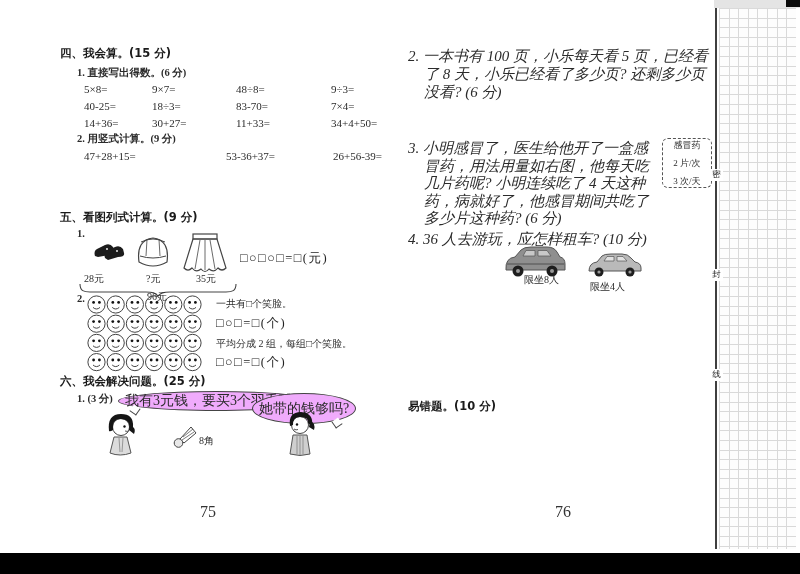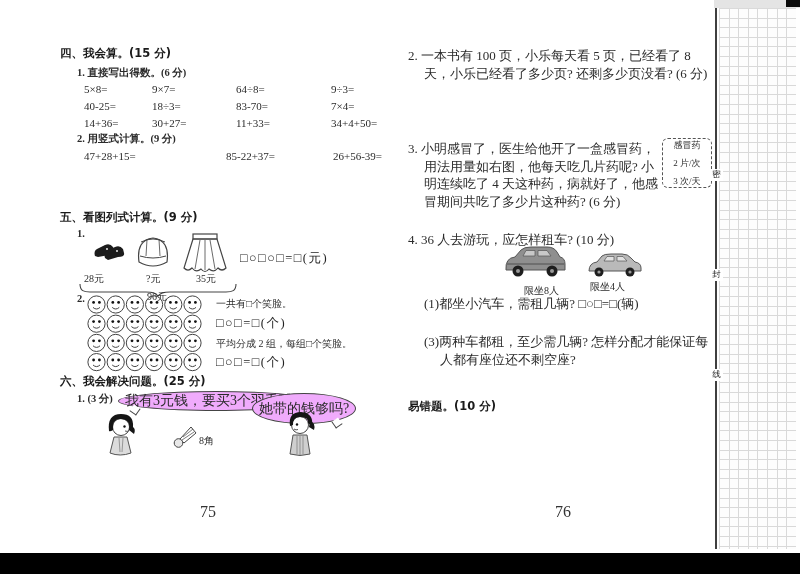--- a/index.html
+++ b/index.html
@@ -4,21 +4,21 @@
 <style>
   * { margin:0; padding:0; box-sizing:border-box; }
   html,body { background:#ffffff; }
   #canvas {
     position:relative; width:800px; height:574px; background:#ffffff;
     font-family:"Liberation Serif","DejaVu Serif",serif; color:#2b2b2b; overflow:hidden;
   }
   .abs { position:absolute; }
   .hd { font-family:"DejaVu Sans","Liberation Sans",sans-serif; font-weight:bold; font-size:11.5px; color:#1a1a1a; }
   .sub { font-size:10.5px; font-weight:bold; }
-  .txt { font-size:13px; line-height:17.5px; }
+  .txt { font-size:15px; line-height:17.5px;font-style:italic; }
   .calc-grid { display:grid; grid-template-columns:68px 84px 95px 90px; row-gap:5px; font-size:11px; }
   .vcalc { display:flex; font-size:11px; }
   .vcalc span:nth-child(1){ width:142px; }
   .vcalc span:nth-child(2){ width:107px; }
   .eq { font-size:12.5px; letter-spacing:1.5px; color:#222; white-space:nowrap; }
   .small { font-size:10px; }
   .hang { padding-left:16px; text-indent:-16px; }
   .bubble {
     position:absolute; border:1px solid #444; border-radius:50%;
     display:flex; align-items:center; justify-content:center;
@@ -49,36 +49,36 @@
 <body>
 
 <div id="canvas">
 
   <div class="abs hd" style="left:60px; top:46px;">四、我会算。(15 分)</div>
   <div class="abs sub" style="left:77px; top:66px;">1. 直接写出得数。(6 分)</div>
 
   <div class="abs calc-grid" style="left:84px; top:83px;">
     <span>5×8=</span>
     <span>9×7=</span>
-    <span>64÷8=</span>
+    <span>48÷8=</span>
     <span>9÷3=</span>
     <span>40-25=</span>
     <span>18÷3=</span>
     <span>83-70=</span>
     <span>7×4=</span>
     <span>14+36=</span>
     <span>30+27=</span>
     <span>11+33=</span>
     <span>34+4+50=</span>
   </div>
 
   <div class="abs sub" style="left:77px; top:132px;">2. 用竖式计算。(9 分)</div>
   <div class="abs vcalc" style="left:84px; top:150px;">
     <span>47+28+15=</span>
-    <span>85-22+37=</span>
+    <span>53-36+37=</span>
     <span>26+56-39=</span>
   </div>
 
   <div class="abs hd" style="left:60px; top:210px;">五、看图列式计算。(9 分)</div>
   <div class="abs sub" style="left:77px; top:228px;">1.</div>
 
   <div class="abs" style="left:92px; top:238px;">
     <svg width="34" height="26" viewBox="0 0 34 26">
       <path d="M3 18 Q1 12 7 10 L13 7 Q18 5 21 9 L23 13 Q24 17 17 17 L6 19 Z" fill="#1c1c1c"></path>
       <path d="M13 20 Q11 14 17 12 L23 9 Q28 7 31 11 L32 15 Q33 19 26 19 L16 22 Z" fill="#1c1c1c"></path>
@@ -232,25 +232,23 @@
   <div class="abs" style="left:586px; top:250px;">
     <svg width="58" height="30" viewBox="0 0 58 30">
       <path d="M3 21 Q3 13 11 12 L16 6 Q18 4 25 4 L36 4 Q42 4 45 8 L49 12 Q55 13 55 18 L55 21 Z" fill="#b9b9b9" stroke="#555" stroke-width="1"></path>
       <path d="M18 11 L21 6.5 L28 6.5 L28 11 Z M31 11 L31 6.5 L37 6.5 L41 11 Z" fill="#e2e2e2" stroke="#555" stroke-width="0.7"></path>
       <circle cx="13" cy="22" r="4.5" fill="#1e1e1e"></circle>
         <circle cx="44" cy="22" r="4.5" fill="#1e1e1e"></circle>
       <circle cx="13" cy="22" r="1.6" fill="#999"></circle>
         <circle cx="44" cy="22" r="1.6" fill="#999"></circle>
     </svg>
   </div>
-  <div class="abs small" style="left:516px; top:284px;padding-left:8px;">限坐8人</div>
+  <div class="abs small" style="left:516px; top:273px;padding-left:8px;">限坐8人</div>
   <div class="abs small" style="left:590px; top:280px;">限坐4人</div>
 
-  <div class="abs txt" style="left:424px; top:295px; white-space:nowrap;">(1)都坐小汽车，需租几辆? □○□=□(辆)</div>
-  <div class="abs txt hang" style="left:424px; top:333px; width:294px; line-height:18px;">(3)两种车都租，至少需几辆? 怎样分配才能保证每人都有座位还不剩空座?</div>
 
   <div class="abs hd" style="left:408px; top:399px;">易错题。(10 分)</div>
 
   <div class="abs pagenum" style="left:555px; top:503px;">76</div>
 
   <div class="abs" style="left:714px; top:0; width:86px; height:8px; background:#e4e4e4;"></div>
   <div class="abs" style="left:786px; top:0; width:14px; height:7px; background:#0a0a0a;"></div>
   <div class="abs" style="left:715px; top:8px; width:2px; height:541px; background:#3f3f3f; z-index:2;"></div>
   <div id="grid-paper"></div>
   <span class="sealchar" style="top:169px;">密</span>

